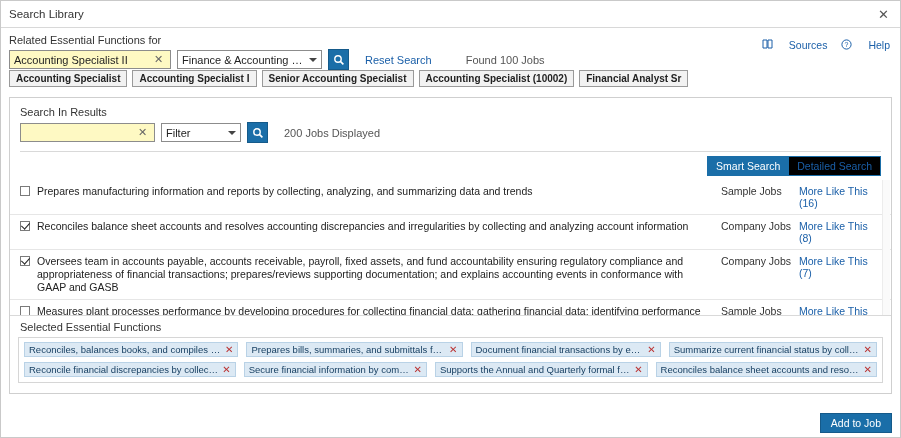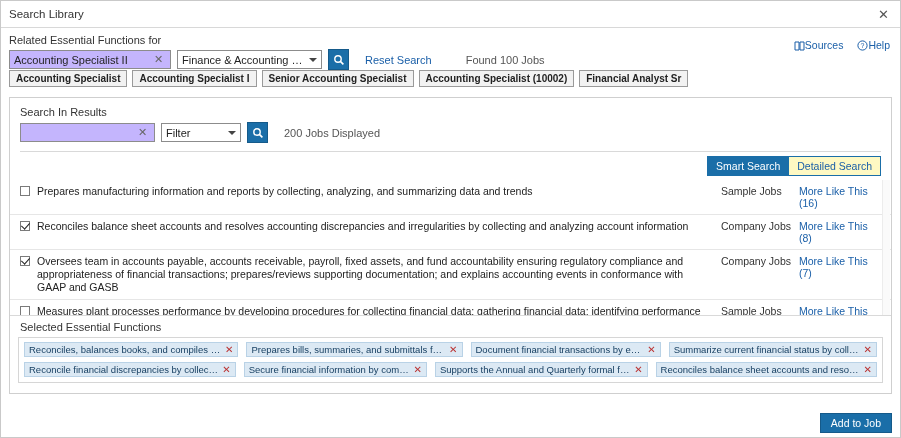--- a/index.html
+++ b/index.html
@@ -52,21 +52,21 @@
     display: flex;
     align-items: center;
     gap: 6px;
   }
   .input-wrap {
     position: relative;
     display: inline-flex;
     align-items: center;
     height: 19px;
     border: 1px solid #8c8c8c;
-    background: #c4b5fd;
+    background: #fef9c3;
   }
   .input-wrap input {
     border: 0;
     outline: none;
     height: 17px;
     font-size: 11px;
     font-family: "Liberation Sans", sans-serif;
     padding: 0 2px 0 4px;
     color: #222;
     background: transparent;
@@ -141,22 +141,22 @@
   .top-tools {
     position: absolute;
     right: 10px;
     top: 38px;
     display: flex;
     gap: 14px;
     align-items: center;
   }
   .tool {
     display: inline-flex;
-    align-items: flex-end;
-    gap: 0;
+    align-items: flex-start;
+    gap: 16px;
     font-size: 10.5px;
     color: #1a5fa8;
     cursor: pointer;
   }
   
   .card {
     margin: 10px 8px 12px 8px;
     border: 1px solid #cfcfcf;
     background: #fff;
     height: 297px;
@@ -176,21 +176,21 @@
     top: 58px;
     display: flex;
   }
   .seg > div {
     font-size: 10.5px;
     padding: 3px 8px;
     border: 1px solid #1a6ea8;
     cursor: pointer;
   }
   .seg .on { background: #1a6ea8; color: #fff; }
-  .seg .off { background: #fef9c3; color: #1a5fa8; border-left: 0; }
+  .seg .off { background: #000000; color: #1a5fa8; border-left: 0; }
   .divider {
     border-top: 1px solid #d9d9d9;
     margin: 8px 0 0 0;
   }
   
   .list {
     position: absolute;
     top: 82px; left: 0; right: 0; bottom: 78px;
     overflow: hidden;
   }

